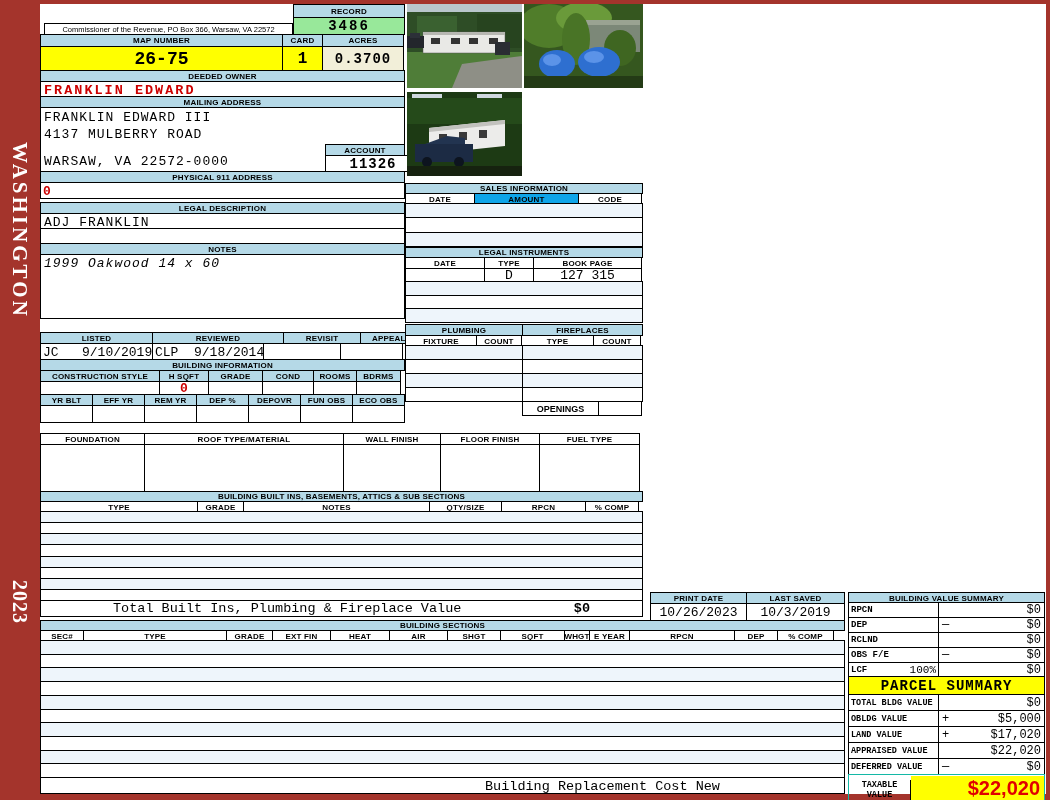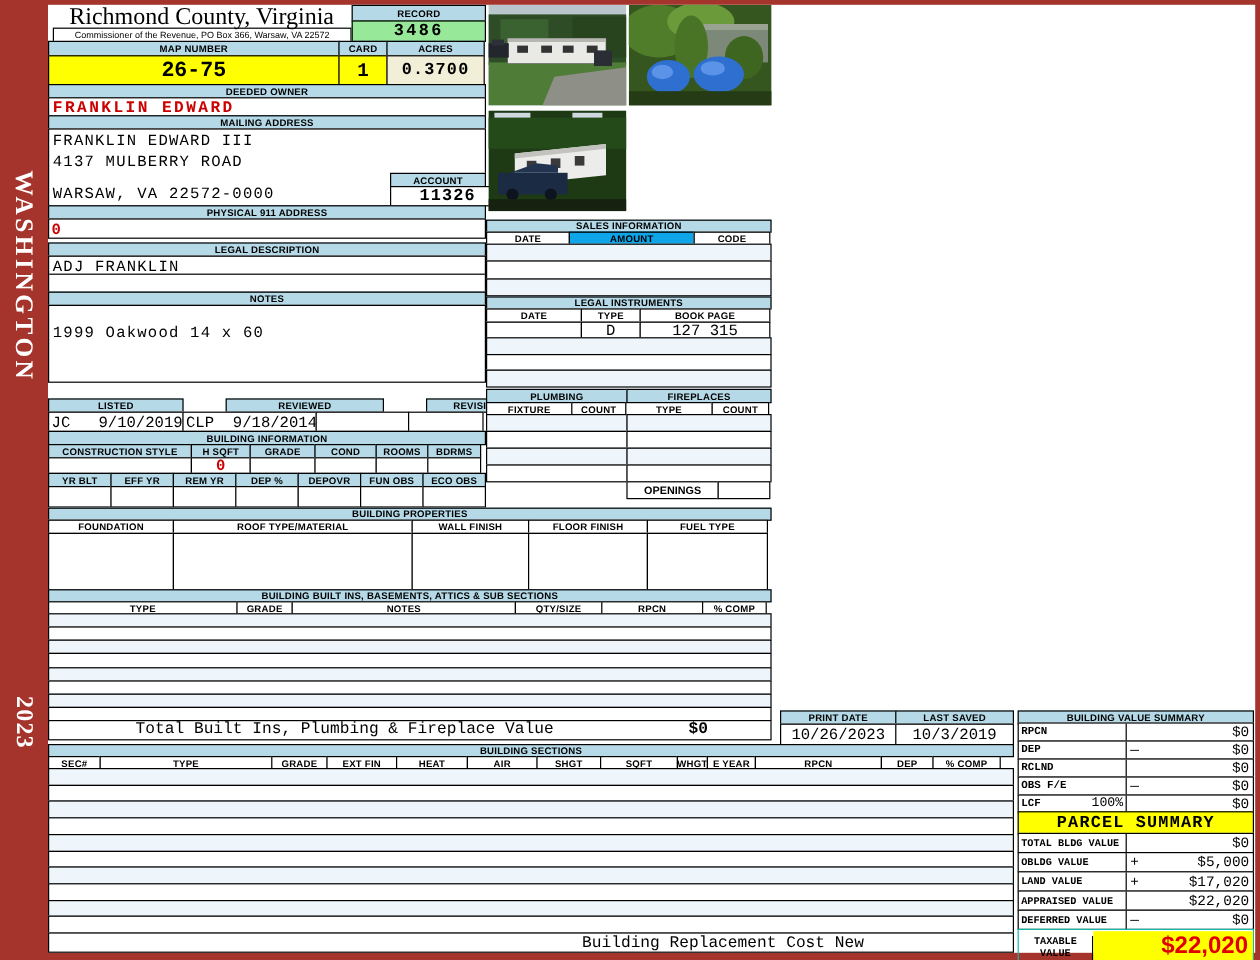--- a/index.html
+++ b/index.html
@@ -29,21 +29,20 @@
 </head>
 <body>
 
 <div class="abs" style="left:0;top:0;width:40px;height:800px;background:#a4342c;">
   <div class="vtext abs" style="left:7px;top:142px;font-size:21px;letter-spacing:3px;">WASHINGTON</div>
   <div class="vtext abs" style="left:8px;top:580px;font-size:20px;letter-spacing:1px;">2023</div>
 </div>
 
 <div id="panel">
 
-  <div class="abs ctr" style="left:0;top:-3px;width:256px;height:26px;font-family:'Liberation Serif',serif;font-size:20px;">Richmond County, Virginia</div>
   <div class="abs ctr" style="left:4px;top:19px;width:249px;height:13px;border:1px solid #000;font-size:7.5px;white-space:nowrap;">Commissioner of the Revenue, PO Box 366, Warsaw, VA 22572</div>
 
   <div class="hb abs" style="left:253px;top:0;width:112px;height:14px;">RECORD</div>
   <div class="abs cell ctr mono" style="left:253px;top:13px;width:112px;height:18px;background:#98e89a;font-weight:bold;font-size:14px;letter-spacing:2px;">3486</div>
 
   <div class="row" style="left:0;top:30px;height:13px;">
     <div class="hb" style="width:243px;">MAP NUMBER</div>
     <div class="hb" style="width:41px;">CARD</div>
     <div class="hb" style="width:82px;">ACRES</div>
   </div>
@@ -67,23 +66,23 @@
 
   <div class="hb abs" style="left:0;top:167px;width:365px;height:12px;">PHYSICAL 911 ADDRESS</div>
   <div class="abs cell mono" style="left:0;top:178px;width:365px;height:17px;color:#cc0000;font-weight:bold;font-size:13px;padding:1px 0 0 2px;">0</div>
 
   <div class="hb abs" style="left:0;top:198px;width:365px;height:12px;">LEGAL DESCRIPTION</div>
   <div class="abs cell" style="left:0;top:209px;width:365px;height:31px;">
     <div class="mono" style="font-size:13px;letter-spacing:1px;padding:1px 0 0 3px;border-bottom:1px solid #000;height:15px;box-sizing:border-box;">ADJ FRANKLIN</div>
   </div>
 
   <div class="hb abs" style="left:0;top:239px;width:365px;height:12px;">NOTES</div>
-  <div class="abs cell mono" style="left:0;top:250px;width:365px;height:65px;font-size:13px;letter-spacing:1px;padding:15px 0 0 3px;">1999 Oakwood 14 x 60</div>
-
-  <div class="row" style="left:0;top:328px;height:12px;gap:36px;">
+  <div class="abs cell mono" style="left:0;top:250px;width:365px;height:65px;font-size:13px;letter-spacing:1px;padding:1px 0 0 3px;font-style:italic;">1999 Oakwood 14 x 60</div>
+
+  <div class="row" style="left:0;top:328px;height:12px;">
     <div class="hb" style="width:113px;">LISTED</div>
     <div class="hb" style="width:132px;text-align:center;">REVIEWED</div>
     <div class="hb" style="width:78px;">REVISIT</div>
     <div class="hb" style="width:63px;">APPEALS</div>
   </div>
   <div class="row" style="left:0;top:339px;height:17px;">
     <div class="cell mono" style="width:113px;font-size:13px;white-space:pre;padding:1px 0 0 2px;">JC   9/10/2019</div>
     <div class="cell mono" style="width:112px;font-size:13px;white-space:pre;padding:1px 0 0 2px;text-align:right;">CLP  9/18/2014</div>
     <div class="cell" style="width:78px;"></div>
     <div class="cell" style="width:63px;"></div>
@@ -228,21 +227,20 @@
     <div></div>
     <div></div>
     <div></div>
     <div></div>
   </div>
   <div class="row" style="left:482px;top:397px;height:15px;">
     <div class="cell ctr" style="width:77px;font:bold 9px 'Liberation Sans',sans-serif;">OPENINGS</div>
     <div class="cell" style="width:44px;"></div>
   </div>
 
-  <div class="hb abs" style="left:0;top:419px;width:603px;height:11px;">BUILDING PROPERTIES</div>
   <div class="row" style="left:0;top:429px;height:12px;">
     <div class="hb" style="width:105px;background:#fff;">FOUNDATION</div>
     <div class="hb" style="width:200px;background:#fff;">ROOF TYPE/MATERIAL</div>
     <div class="hb" style="width:98px;background:#fff;">WALL FINISH</div>
     <div class="hb" style="width:100px;background:#fff;">FLOOR FINISH</div>
     <div class="hb" style="width:101px;background:#fff;">FUEL TYPE</div>
   </div>
   <div class="row" style="left:0;top:440px;height:48px;">
     <div class="cell" style="width:105px;"></div>
     <div class="cell" style="width:200px;"></div>

